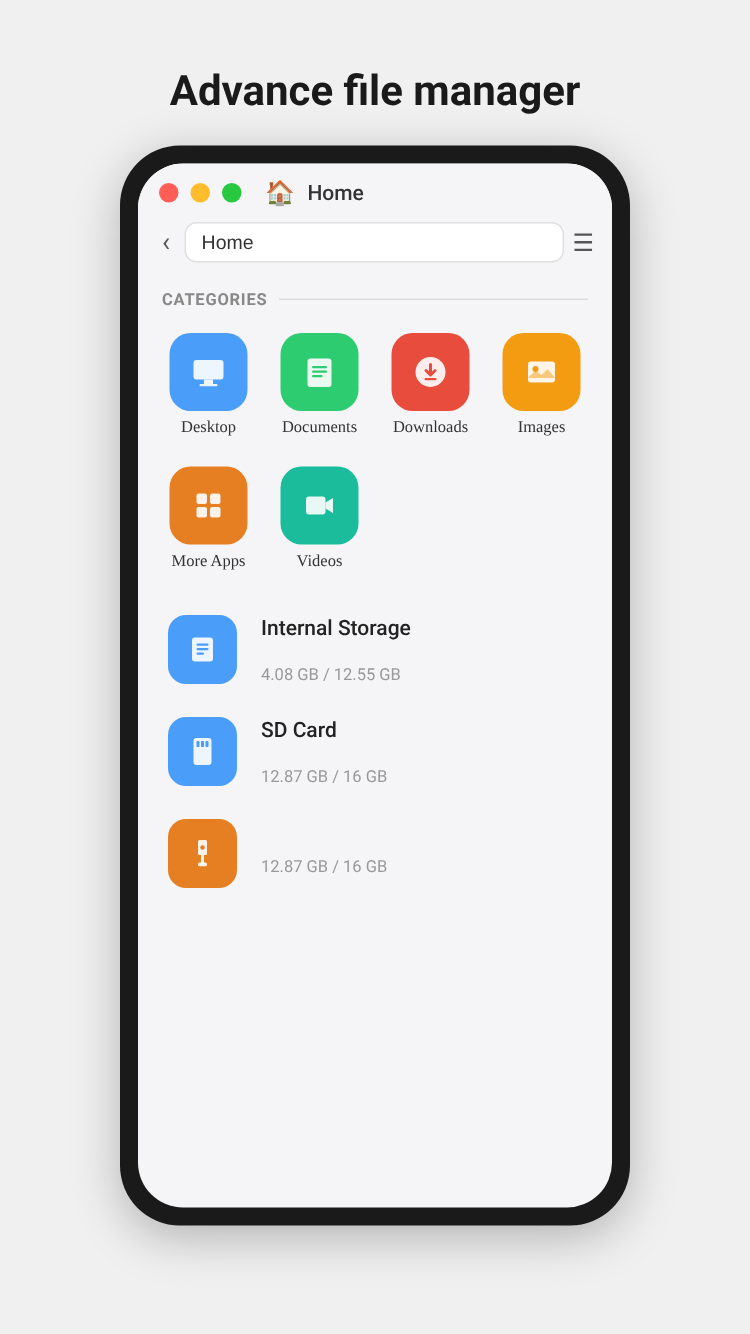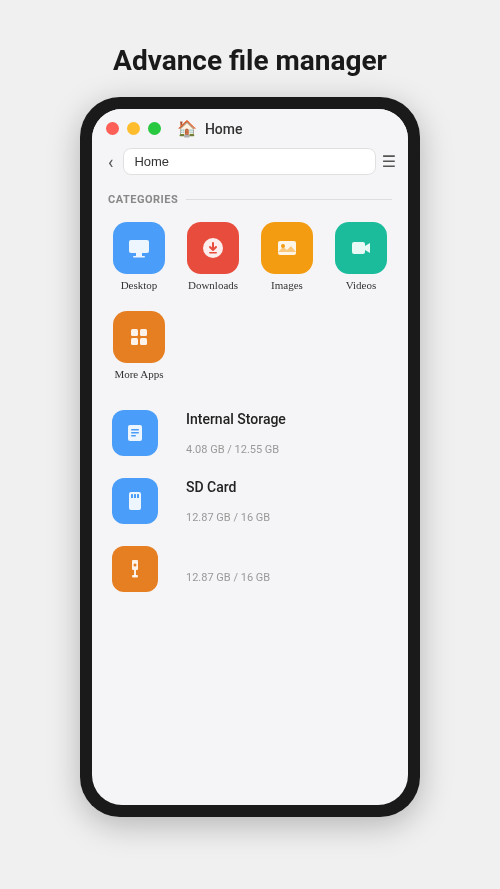--- a/index.html
+++ b/index.html
@@ -160,21 +160,21 @@
     
     .storage-list {
       padding: 0 12px;
       display: flex;
       flex-direction: column;
       gap: 2px;
     }
     .storage-item {
       display: flex;
       align-items: center;
-      gap: 28px;
+      gap: 16px;
       padding: 10px 8px;
       background: transparent;
       cursor: pointer;
       border-radius: 10px;
     }
     .storage-icon {
       width: 46px;
       height: 46px;
       border-radius: 12px;
       display: flex;
@@ -230,20 +230,31 @@
           <div class="cat-icon bg-blue">
             <svg width="26" height="26" viewBox="0 0 26 26" fill="none">
               <rect x="3" y="5" width="20" height="13" rx="2" fill="white" fill-opacity="0.9"></rect>
               <rect x="10" y="18" width="6" height="3" fill="white" fill-opacity="0.9"></rect>
               <rect x="7" y="21" width="12" height="1.5" rx="0.75" fill="white" fill-opacity="0.9"></rect>
             </svg>
           </div>
           <span class="cat-label">Desktop</span>
         </div>
 
+        <div class="category-item">
+          <div class="cat-icon bg-green">
+            <svg width="26" height="26" viewBox="0 0 26 26" fill="none">
+              <rect x="5" y="4" width="16" height="19" rx="2" fill="white" fill-opacity="0.9"></rect>
+              <rect x="8" y="9" width="10" height="1.5" rx="0.75" fill="#2ecc71"></rect>
+              <rect x="8" y="12" width="10" height="1.5" rx="0.75" fill="#2ecc71"></rect>
+              <rect x="8" y="15" width="7" height="1.5" rx="0.75" fill="#2ecc71"></rect>
+            </svg>
+          </div>
+          <span class="cat-label">Documents</span>
+        </div>
 
         <div class="category-item">
           <div class="cat-icon bg-red-orange">
             <svg width="26" height="26" viewBox="0 0 26 26" fill="none">
               <circle cx="13" cy="13" r="10" fill="white" fill-opacity="0.9"></circle>
               <path d="M13 8 L13 15 M10 12 L13 15 L16 12" stroke="#e74c3c" stroke-width="2" stroke-linecap="round" stroke-linejoin="round"></path>
               <rect x="9" y="17" width="8" height="1.5" rx="0.75" fill="#e74c3c"></rect>
             </svg>
           </div>
           <span class="cat-label">Downloads</span>
@@ -253,41 +264,41 @@
           <div class="cat-icon bg-yellow">
             <svg width="26" height="26" viewBox="0 0 26 26" fill="none">
               <rect x="4" y="6" width="18" height="14" rx="2" fill="white" fill-opacity="0.9"></rect>
               <circle cx="9" cy="11" r="2" fill="#f39c12"></circle>
               <path d="M4 17 L9 12 L13 15 L17 11 L22 17" fill="#f39c12" fill-opacity="0.5"></path>
             </svg>
           </div>
           <span class="cat-label">Images</span>
         </div>
 
-
-        <div class="category-item">
-          <div class="cat-icon bg-teal">
-            <svg width="26" height="26" viewBox="0 0 26 26" fill="none">
-              <rect x="4" y="7" width="13" height="12" rx="2" fill="white" fill-opacity="0.9"></rect>
-              <path d="M17 11 L22 8 L22 18 L17 15 Z" fill="white" fill-opacity="0.9"></path>
-            </svg>
-          </div>
-          <span class="cat-label">Videos</span>
-        </div>
 
         <div class="category-item">
           <div class="cat-icon bg-orange">
             <svg width="26" height="26" viewBox="0 0 26 26" fill="none">
               <rect x="5" y="5" width="7" height="7" rx="1.5" fill="white" fill-opacity="0.9"></rect>
               <rect x="14" y="5" width="7" height="7" rx="1.5" fill="white" fill-opacity="0.9"></rect>
               <rect x="5" y="14" width="7" height="7" rx="1.5" fill="white" fill-opacity="0.9"></rect>
               <rect x="14" y="14" width="7" height="7" rx="1.5" fill="white" fill-opacity="0.9"></rect>
             </svg>
           </div>
           <span class="cat-label">More Apps</span>
+        </div>
+
+        <div class="category-item">
+          <div class="cat-icon bg-teal">
+            <svg width="26" height="26" viewBox="0 0 26 26" fill="none">
+              <rect x="4" y="7" width="13" height="12" rx="2" fill="white" fill-opacity="0.9"></rect>
+              <path d="M17 11 L22 8 L22 18 L17 15 Z" fill="white" fill-opacity="0.9"></path>
+            </svg>
+          </div>
+          <span class="cat-label">Videos</span>
         </div>
       </div>
 
 
       <div class="storage-list">
 
         <div class="storage-item">
           <div class="storage-icon" style="background:#4a9df8;">
             <svg width="24" height="24" viewBox="0 0 24 24" fill="none">
               <rect x="5" y="4" width="14" height="16" rx="2" fill="white" fill-opacity="0.9"></rect>

